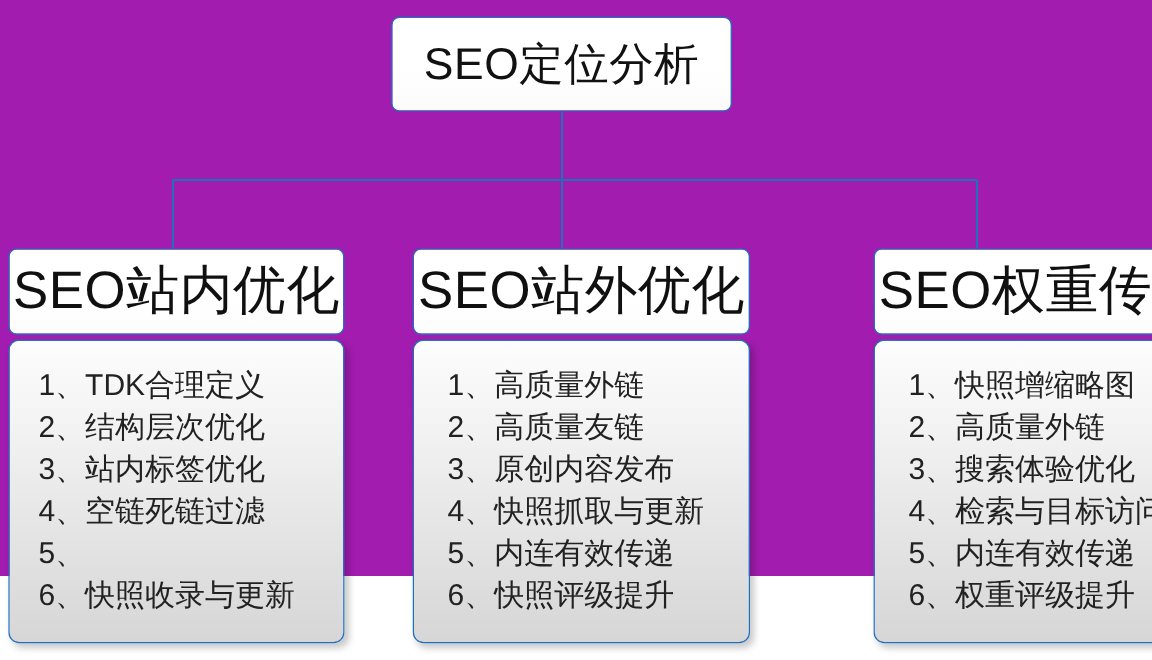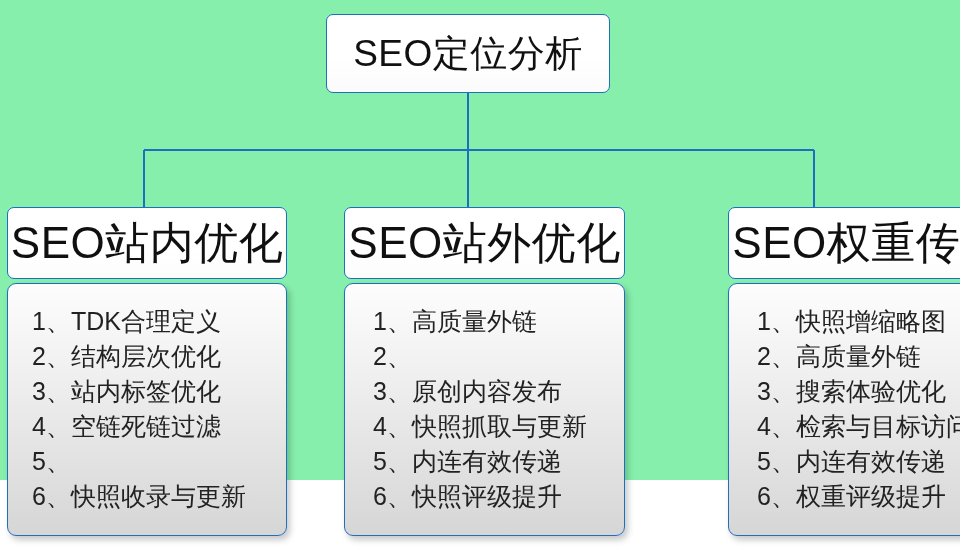--- a/index.html
+++ b/index.html
@@ -10,21 +10,21 @@
   body {
     width: 960px;
     height: 550px;
     overflow: hidden;
     font-family: "Liberation Sans", "DejaVu Sans", sans-serif;
   }
   #canvas {
     position: relative;
     width: 960px;
     height: 480px;
-    background: #86efac;
+    background: #a21caf;
   }
   #connectors {
     position: absolute;
     left: 0;
     top: 0;
     width: 960px;
     height: 550px;
     pointer-events: none;
   }
 
@@ -172,20 +172,21 @@
       <span class="col-header-label">SEO站外优化</span>
     </div>
     <div class="col-body">
       <ul class="item-list">
         <li class="item">
           <span class="item-index">1、</span>
           <span class="item-text">高质量外链</span>
         </li>
         <li class="item">
           <span class="item-index">2、</span>
+          <span class="item-text">高质量友链</span>
         </li>
         <li class="item">
           <span class="item-index">3、</span>
           <span class="item-text">原创内容发布</span>
         </li>
         <li class="item">
           <span class="item-index">4、</span>
           <span class="item-text">快照抓取与更新</span>
         </li>
         <li class="item">

